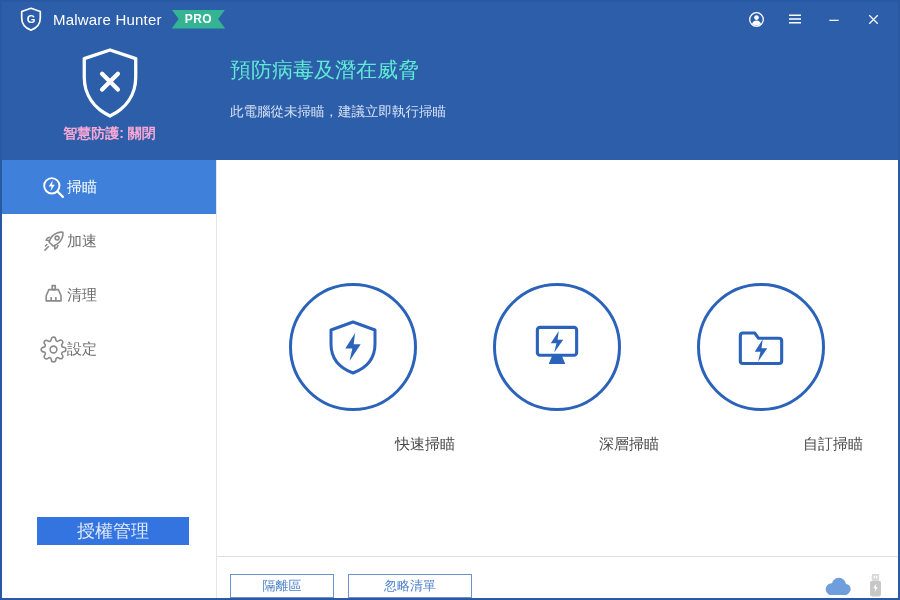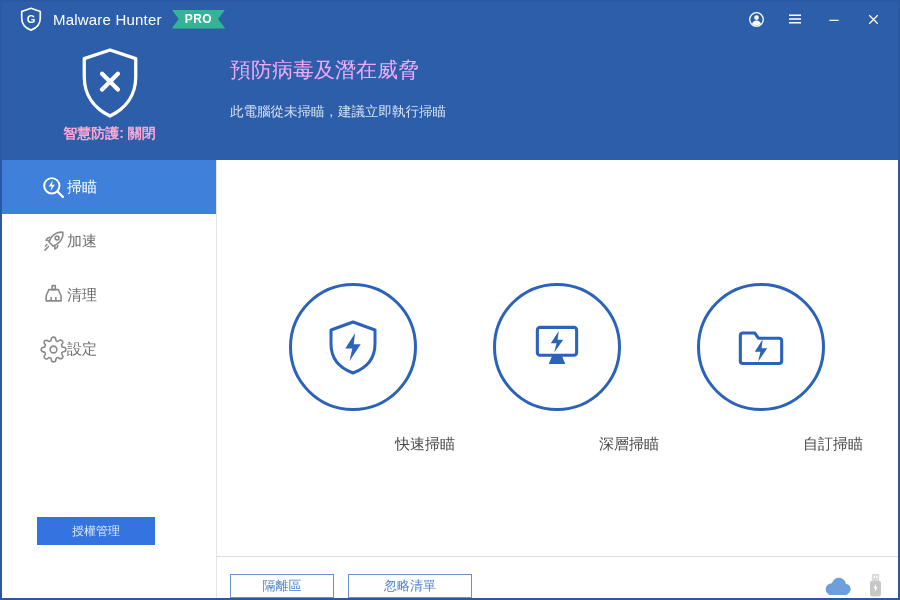--- a/index.html
+++ b/index.html
@@ -16,33 +16,33 @@
               clip-path:polygon(0 0,100% 0,calc(100% - 7px) 50%,100% 100%,0 100%,7px 50%); }
   .tb-right{ margin-left:auto; display:flex; align-items:center; gap:13px; }
   .tb-btn{ width:26px; height:26px; display:flex; align-items:center; justify-content:center; cursor:pointer; }
 
   
   .header{ height:124px; background:#2d5ea9; display:flex; flex:0 0 auto; }
   .header-left{ width:215px; flex:0 0 auto; display:flex; flex-direction:column; align-items:center; }
   .header-left svg{ margin-top:10px; }
   .protection-status{ color:#f9a8d4; font-size:14px; font-weight:bold; margin-top:5px; }
   .header-main{ padding:20px 0 0 13px; }
-  .header-title{ color:#f0abfc; font-size:21px; font-weight:normal; }
+  .header-title{ color:#5eead4; font-size:21px; font-weight:normal; }
   .header-subtitle{ color:#d6e2f6; font-size:13.5px; margin-top:19px; }
 
   
   .body-row{ flex:1; display:flex; min-height:0; }
   .sidebar{ width:215px; flex:0 0 auto; border-right:1px solid #e4e4e4; position:relative; background:#fff; }
   .side-item{ height:54px; display:flex; align-items:center; padding-left:38px; 
               color:#8a8a8a; cursor:pointer; }
   .side-item .side-label{ font-size:15px; color:#6e6e6e; }
   .side-item.selected{ background:#3f80db; color:#fff; }
   .side-item.selected .side-label{ color:#fff; }
-  .license-btn{ position:absolute; left:35px; bottom:53px; width:118px; height:28px;
-                background:#3374e0; color:#dfe9fb; border:none; font-size:12px; cursor:pointer; }
+  .license-btn{ position:absolute; left:35px; bottom:53px; width:152px; height:28px;
+                background:#3374e0; color:#dfe9fb; border:none; font-size:18px; cursor:pointer; }
 
   .right-col{ flex:1; display:flex; flex-direction:column; min-width:0; }
   .content{ flex:1; padding-top:123px; display:flex; align-items:flex-start; margin-left:34px; }
   .scan-option{ width:204px; text-align:center; cursor:pointer; }
   .scan-circle{ width:128px; height:128px; border:3px solid #2b63ba; border-radius:50%;
                 margin:0 auto; display:flex; align-items:center; justify-content:center; }
   .scan-label{ display:block; margin-top:24px; font-size:15px; color:#4b4b4b;text-align:right; }
 
   
   .footer{ height:42px; flex:0 0 auto; border-top:1px solid #e0e0e0; display:flex;

